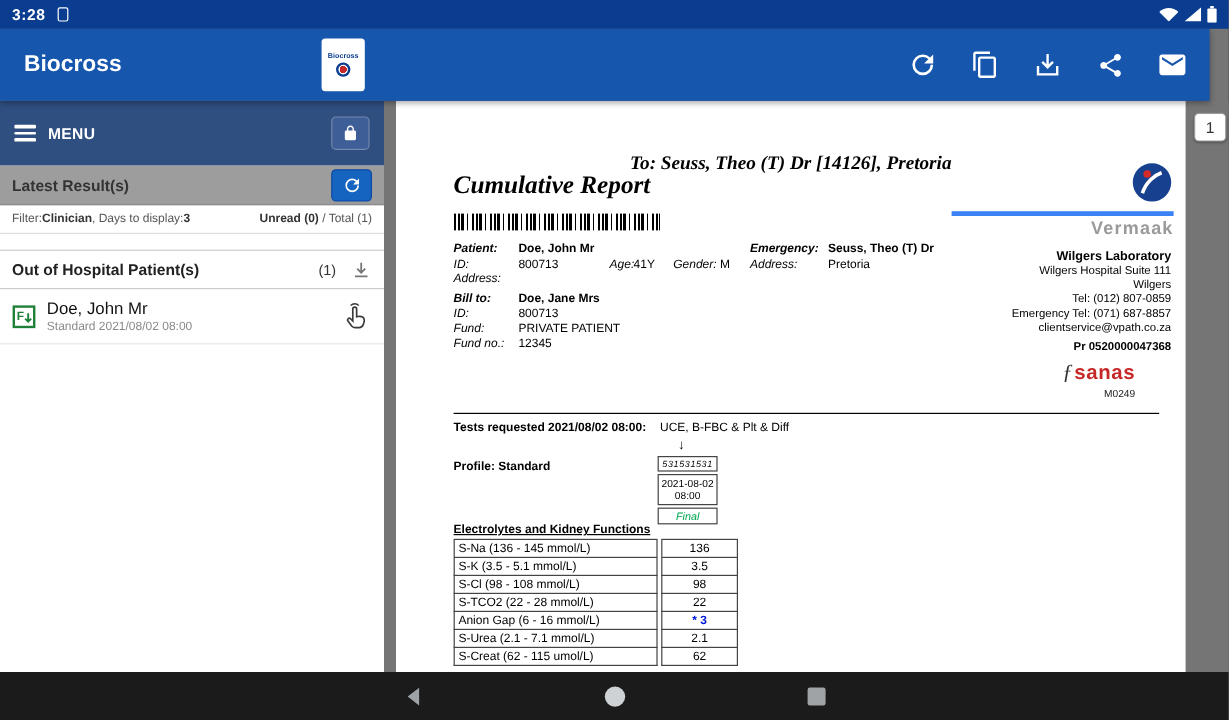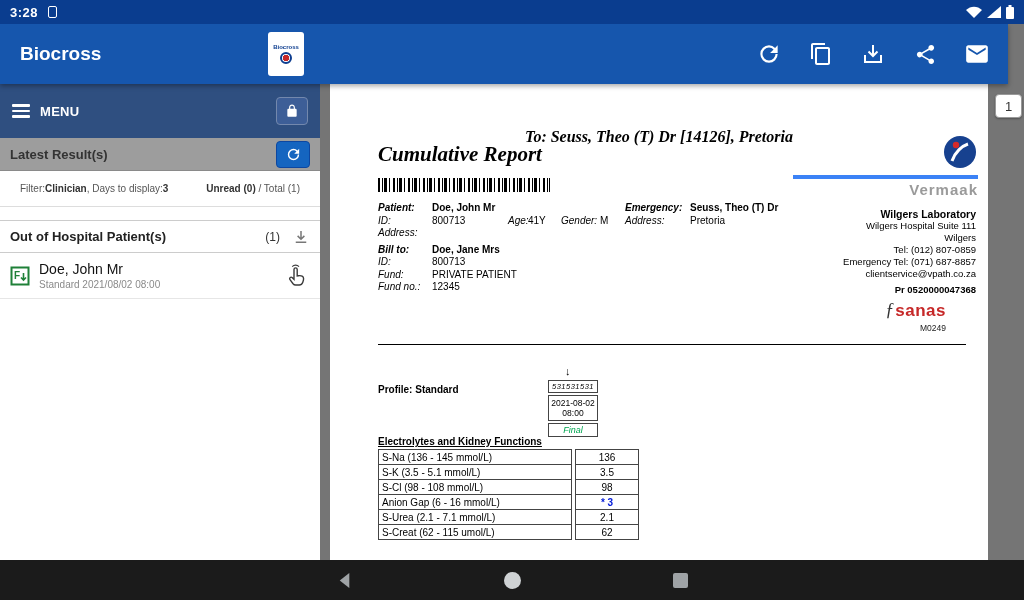--- a/index.html
+++ b/index.html
@@ -32,21 +32,21 @@
   .menu-bar { height:54px; background:#2f4f80; display:flex; align-items:center; padding:0 12px; }
   .hamburger { display:flex; flex-direction:column; gap:3px; margin-right:10px; cursor:pointer; }
   .hamburger i { display:block; width:18px; height:2.5px; background:#fff; border-radius:1px; }
   .menu-label { color:#fff; font-size:13px; font-weight:bold; letter-spacing:.3px; }
   .lock-btn { margin-left:auto; width:32px; height:28px; background:#3d5e97; border:1px solid #7388ad; border-radius:4px;
               display:flex; align-items:center; justify-content:center; cursor:pointer; }
   .latest-bar { height:33px; background:#9d9d9d; display:flex; align-items:center; padding:0 10px; border-bottom:1px solid #8a8a8a; }
   .latest-label { font-size:13px; font-weight:bold; color:#333; }
   .sync-btn { margin-left:auto; width:34px; height:27px; background:#1565c0; border:1px solid #0d47a1; border-radius:4px;
               display:flex; align-items:center; justify-content:center; cursor:pointer; }
-  .filter-row { height:36px; display:flex; align-items:center; padding:0 20px; font-size:10px; color:#555;
+  .filter-row { height:24px; display:flex; align-items:center; padding:0 10px; font-size:10px; color:#555;
                 border-bottom:1px solid #ddd; cursor:pointer; }
   .filter-row b { color:#333; }
   .filter-right { margin-left:auto; }
   .spacer { height:13px; }
   .section-row { height:33px; display:flex; align-items:center; padding:0 10px; border-top:1px solid #ccc; border-bottom:1px solid #ccc; }
   .section-title { font-size:13px; font-weight:bold; color:#222; }
   .section-count { margin-left:auto; font-size:12px; color:#333; }
   .section-dl { margin-left:12px; cursor:pointer; display:flex; }
   .patient-item { height:46px; display:flex; align-items:center; padding:0 10px; border-bottom:1px solid #e6e6e6; cursor:pointer; }
   .file-icon { margin-right:9px; display:flex; }
@@ -103,21 +103,21 @@
 
   .sample-box { position:absolute; left:218px; top:296px; width:50px; }
   .sb-cell { border:1px solid #444; background:#fff; text-align:center; margin-bottom:2px; }
   .sb-num { font-size:7.5px; font-style:italic; padding:1px 0; letter-spacing:.5px; }
   .sb-dt { font-size:8.5px; padding:2px 0; line-height:10px; }
   .sb-status { font-size:9px; font-style:italic; color:#00a651; padding:1px 0; }
 
   .results-heading { position:absolute; left:48px; top:352px; font-size:10px; font-weight:bold; text-decoration:underline; }
   .results-table { position:absolute; left:48px; top:365px; }
   .res-row { display:flex; gap:3px; }
-  .res-name { width:194px; border:1px solid #444; border-top:none; font-size:10px; padding:1.5px 3px; white-space:nowrap; overflow:hidden; }
+  .res-name { width:170px; border:1px solid #444; border-top:none; font-size:10px; padding:1.5px 3px; white-space:nowrap; overflow:hidden; }
   .res-val { width:64px; border:1px solid #444; border-top:none; font-size:10px; text-align:center; padding:1.5px 0; }
   .res-row:first-child .res-name, .res-row:first-child .res-val { border-top:1px solid #444; }
   .res-val.flagged { color:#0018d8; font-weight:bold; }
 
   
   .nav-bar { position:absolute; bottom:0; left:0; right:0; height:40px; background:#1b1b1b;
              display:flex; align-items:center; justify-content:center; gap:140px; z-index:10; }
   .nav-btn { background:none; border:none; width:28px; height:28px; display:flex; align-items:center; justify-content:center; cursor:pointer; }
   .home-circle { width:17px; height:17px; border-radius:50%; background:#cfd2d4; }
   .recents-square { width:15px; height:15px; border-radius:2px; background:#9fa3a6; }
@@ -318,20 +318,24 @@
       <div class="sanas">
         <div class="sanas-row">
           <span class="sanas-mark">ƒ</span>
           <span class="sanas-text">sanas</span>
         </div>
         <div class="sanas-code">M0249</div>
       </div>
 
       <div class="r-hr"></div>
 
+      <div class="tests-row">
+        <span class="tests-label">Tests requested 2021/08/02 08:00:</span>
+        <span class="tests-value">UCE, B-FBC &amp; Plt &amp; Diff</span>
+      </div>
       <div class="r-arrow">↓</div>
       <div class="profile-label">Profile: Standard</div>
 
       <div class="sample-box">
         <div class="sb-cell sb-num">531531531</div>
         <div class="sb-cell sb-dt">
           <div>2021-08-02</div>
           <div>08:00</div>
         </div>
         <div class="sb-cell sb-status">Final</div>
@@ -347,20 +351,24 @@
   <div class="res-row">
     <div class="res-name">S-K (3.5 - 5.1 mmol/L)</div>
     <div class="res-val">3.5</div>
   </div>
 
   <div class="res-row">
     <div class="res-name">S-Cl (98 - 108 mmol/L)</div>
     <div class="res-val">98</div>
   </div>
 
+  <div class="res-row">
+    <div class="res-name">S-TCO2 (22 - 28 mmol/L)</div>
+    <div class="res-val">22</div>
+  </div>
 
   <div class="res-row">
     <div class="res-name">Anion Gap (6 - 16 mmol/L)</div>
     <div class="res-val flagged">* 3</div>
   </div>
 
   <div class="res-row">
     <div class="res-name">S-Urea (2.1 - 7.1 mmol/L)</div>
     <div class="res-val">2.1</div>
   </div>

